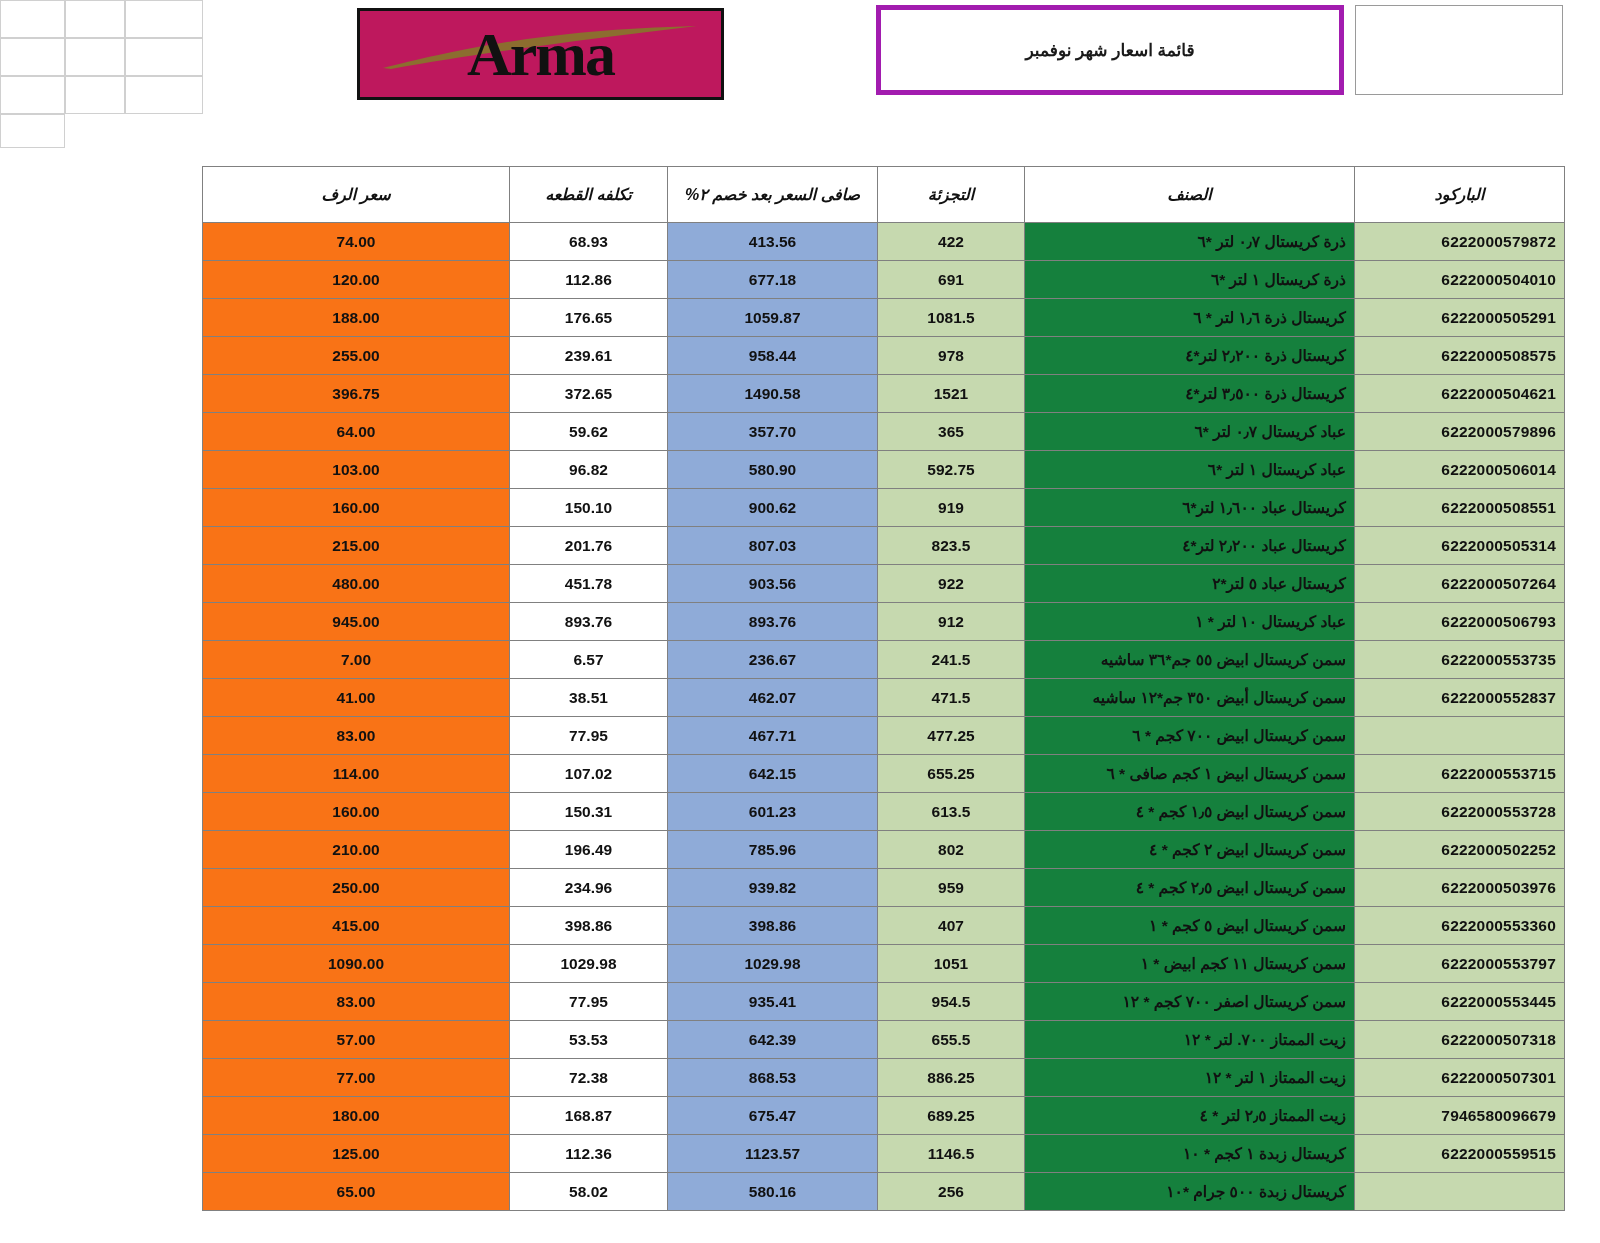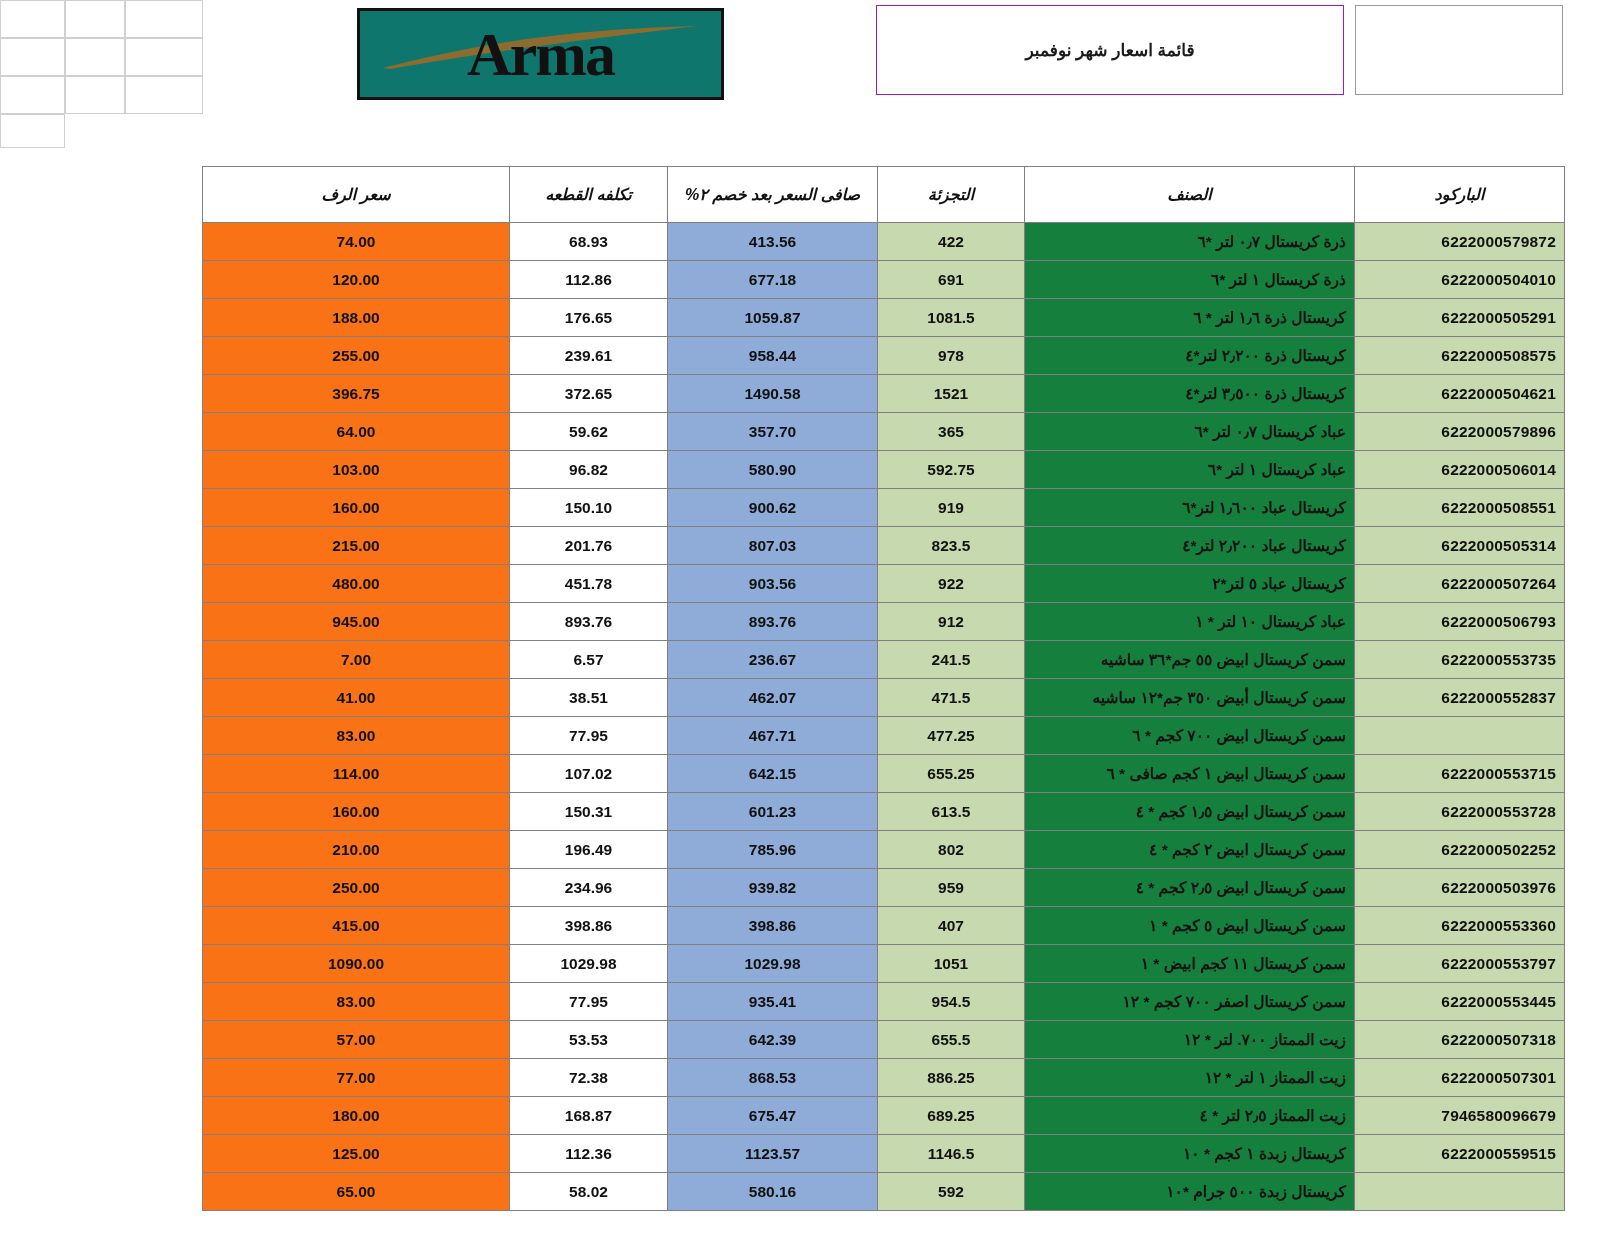--- a/index.html
+++ b/index.html
@@ -29,21 +29,21 @@
     border: 1px solid #d0d0d0;
     box-sizing: border-box;
   }
   .logo-box {
     position: absolute;
     left: 357px;
     top: 8px;
     width: 367px;
     height: 92px;
     border: 3px solid #111111;
-    background: #0f766e;
+    background: #be185d;
     box-sizing: border-box;
     display: flex;
     align-items: center;
     justify-content: center;
     overflow: hidden;
   }
   .logo-inner {
     position: relative;
     width: 340px;
     height: 76px;
@@ -71,21 +71,21 @@
     width: 320px;
     height: 46px;
   }
 
   .title-box {
     position: absolute;
     left: 876px;
     top: 5px;
     width: 468px;
     height: 90px;
-    border: 1px solid #a21caf;
+    border: 5px solid #a21caf;
     box-sizing: border-box;
     display: flex;
     align-items: center;
     justify-content: center;
     font-size: 17px;
     font-weight: bold;
     color: #1a1a1a;
   }
   .empty-box {
     position: absolute;
@@ -411,21 +411,21 @@
             <td class="barcode">6222000559515</td>
             <td class="name">كريستال زبدة ١ كجم * ١٠</td>
             <td class="retail">1146.5</td>
             <td class="net">1123.57</td>
             <td class="cost">112.36</td>
             <td class="shelf">125.00</td>
           </tr>
           <tr>
             <td class="barcode"></td>
             <td class="name">كريستال زبدة ٥٠٠ جرام *١٠</td>
-            <td class="retail">592</td>
+            <td class="retail">256</td>
             <td class="net">580.16</td>
             <td class="cost">58.02</td>
             <td class="shelf">65.00</td>
           </tr>
         </tbody>
     </table>
   </div>
 
 </div>
 

